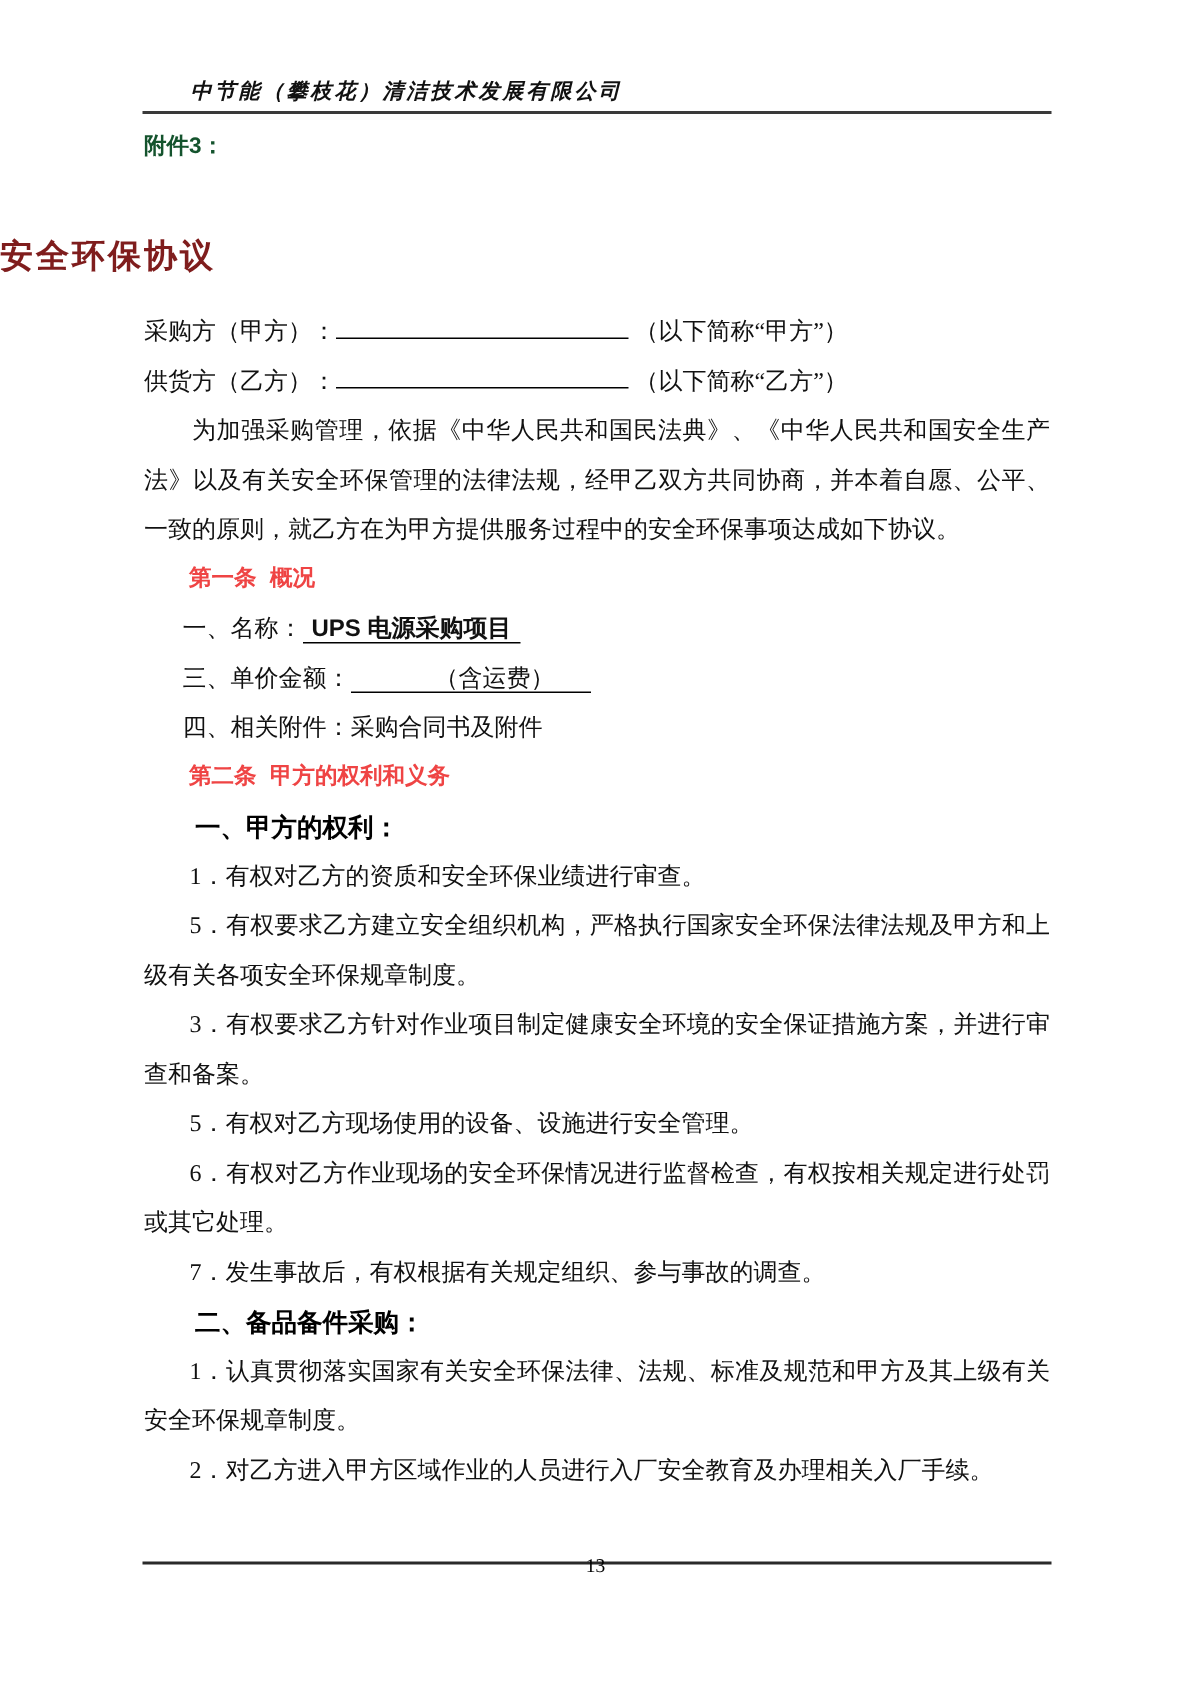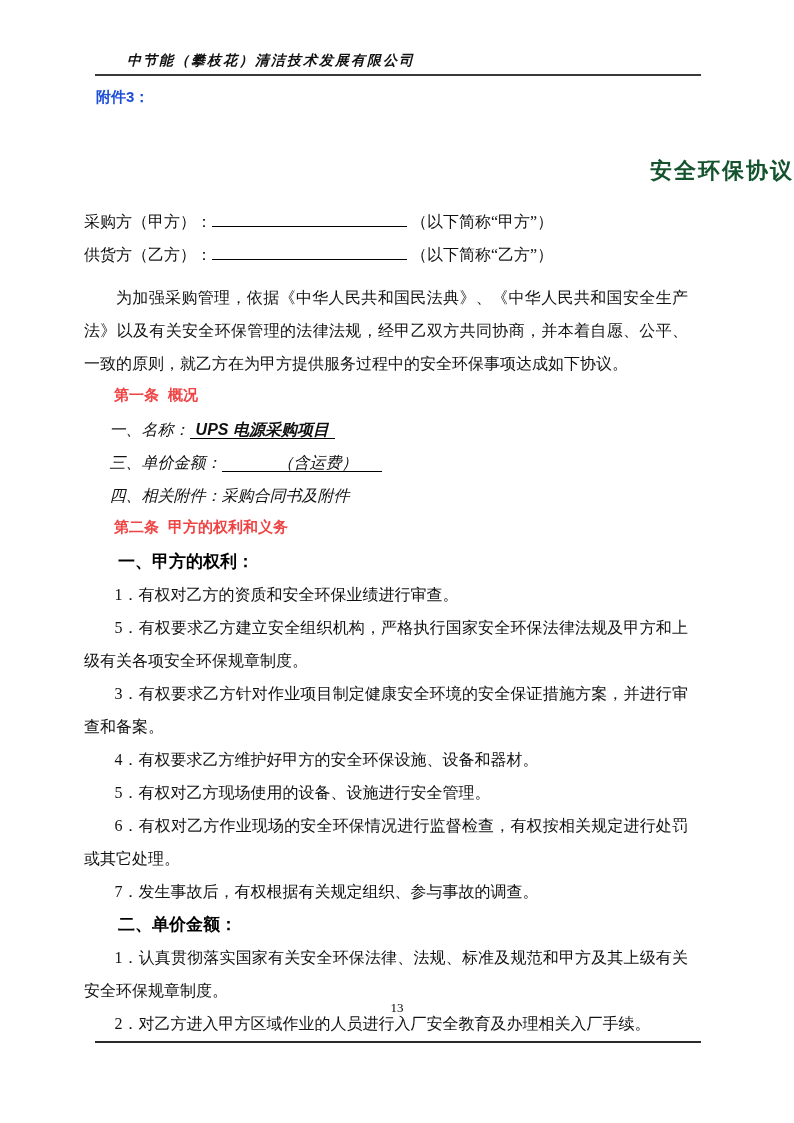--- a/index.html
+++ b/index.html
@@ -35,75 +35,74 @@
     color: #111;
   }
 
   .attachment-label {
     position: absolute;
     top: 88px;
     left: 96px;
     font-family: "Liberation Sans", "DejaVu Sans", sans-serif;
     font-size: 15px;
     font-weight: bold;
-    color: #1d4ed8;
+    color: #14532d;
   }
 
   
   .doc-title {
     position: absolute;
     top: 156px;
     left: 0;
     width: 100%;
-    text-align: right;
+    text-align: left;
     font-family: "Liberation Sans", "DejaVu Sans", sans-serif;
     font-size: 22px;
     font-weight: bold;
     letter-spacing: 2px;
-    color: #14532d;
+    color: #7f1d1d;
   }
 
   
   .body {
     position: absolute;
     top: 205px;
-    left: 84px;
+    left: 96px;
     width: 604px;
     font-size: 16px;
     line-height: 33px;
     color: #111;
   }
   .party-line { white-space: nowrap; }
   .party-blank {
     display: inline-block;
     width: 195px;
     height: 1.05em;
     border-bottom: 1px solid #000;
     vertical-align: baseline;
   }
   .intro {
-    margin-top: 10px;
     text-align: justify;
     text-indent: 2em;
   }
   .h-article {
     font-family: Liberation Mono, monospace;
     font-size: 15px;
     font-weight: bold;
     text-indent: 2em;
     color: #ef4444;
   }
   .h-sub {
     font-family: "Liberation Sans", "DejaVu Sans", sans-serif;
     font-size: 17px;
     font-weight: bold;
     text-indent: 2em;
     color: #000;
   }
-  .ov-item { text-indent: 1.6em; font-style: italic; }
+  .ov-item { text-indent: 1.6em; }
   .clause { text-indent: 1.9em; text-align: justify; }
   .val-bold-underline {
     font-family: "Liberation Sans", "DejaVu Sans", sans-serif;
     font-weight: bold;
     border-bottom: 1px solid #000;
     padding: 0 6px 0 6px;
   }
   .val-underline {
     border-bottom: 1px solid #000;
     padding: 0 8px;
@@ -113,21 +112,21 @@
   
   .footer-rule {
     position: absolute;
     top: 1041px;
     left: 95px;
     width: 606px;
     border-top: 2px solid #2a2a2a;
   }
   .footer-pagenum {
     position: absolute;
-    top: 1000px;
+    top: 1036px;
     left: 0;
     width: 100%;
     text-align: center;
     font-family: "Liberation Serif", "DejaVu Serif", serif;
     font-size: 13px;
     color: #000;
   }
 </style>
 </head>
 <body>
@@ -171,26 +170,25 @@
       <span>四、相关附件：</span><span class="val-plain">采购合同书及附件</span>
     </div>
 
     <div class="h-article">第二条 甲方的权利和义务</div>
 
     <div class="h-sub">一、甲方的权利：</div>
 
     <p class="clause">1．有权对乙方的资质和安全环保业绩进行审查。</p>
     <p class="clause">5．有权要求乙方建立安全组织机构，严格执行国家安全环保法律法规及甲方和上级有关各项安全环保规章制度。</p>
     <p class="clause">3．有权要求乙方针对作业项目制定健康安全环境的安全保证措施方案，并进行审查和备案。</p>
-    <p class="clause">4．有权要求乙方维护好甲方的安全环保设施、设备和器材。</p>
     <p class="clause">5．有权对乙方现场使用的设备、设施进行安全管理。</p>
     <p class="clause">6．有权对乙方作业现场的安全环保情况进行监督检查，有权按相关规定进行处罚或其它处理。</p>
     <p class="clause">7．发生事故后，有权根据有关规定组织、参与事故的调查。</p>
 
-    <div class="h-sub">二、单价金额：</div>
+    <div class="h-sub">二、备品备件采购：</div>
 
     <p class="clause">1．认真贯彻落实国家有关安全环保法律、法规、标准及规范和甲方及其上级有关安全环保规章制度。</p>
     <p class="clause">2．对乙方进入甲方区域作业的人员进行入厂安全教育及办理相关入厂手续。</p>
 
   </div>
 
   <div class="footer-rule"></div>
   <div class="footer-pagenum">13</div>
 
 </div>

